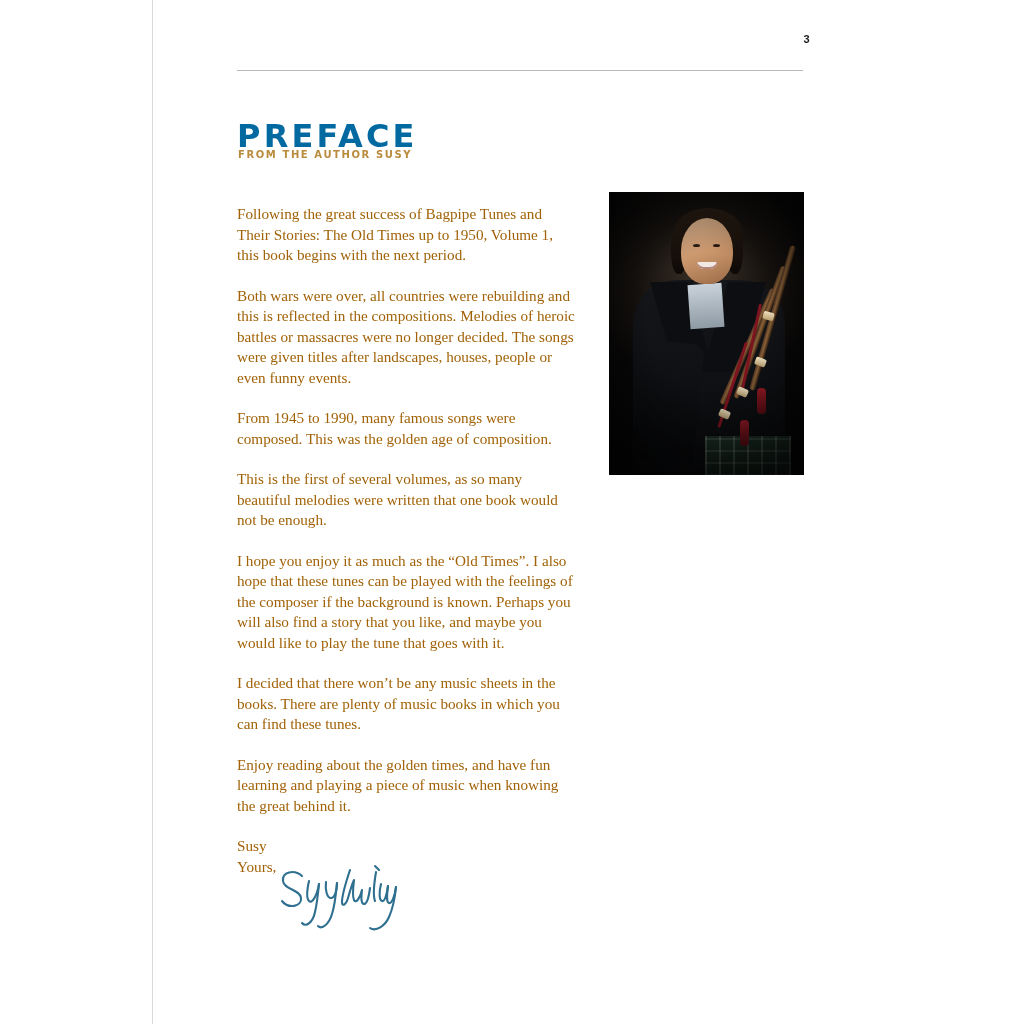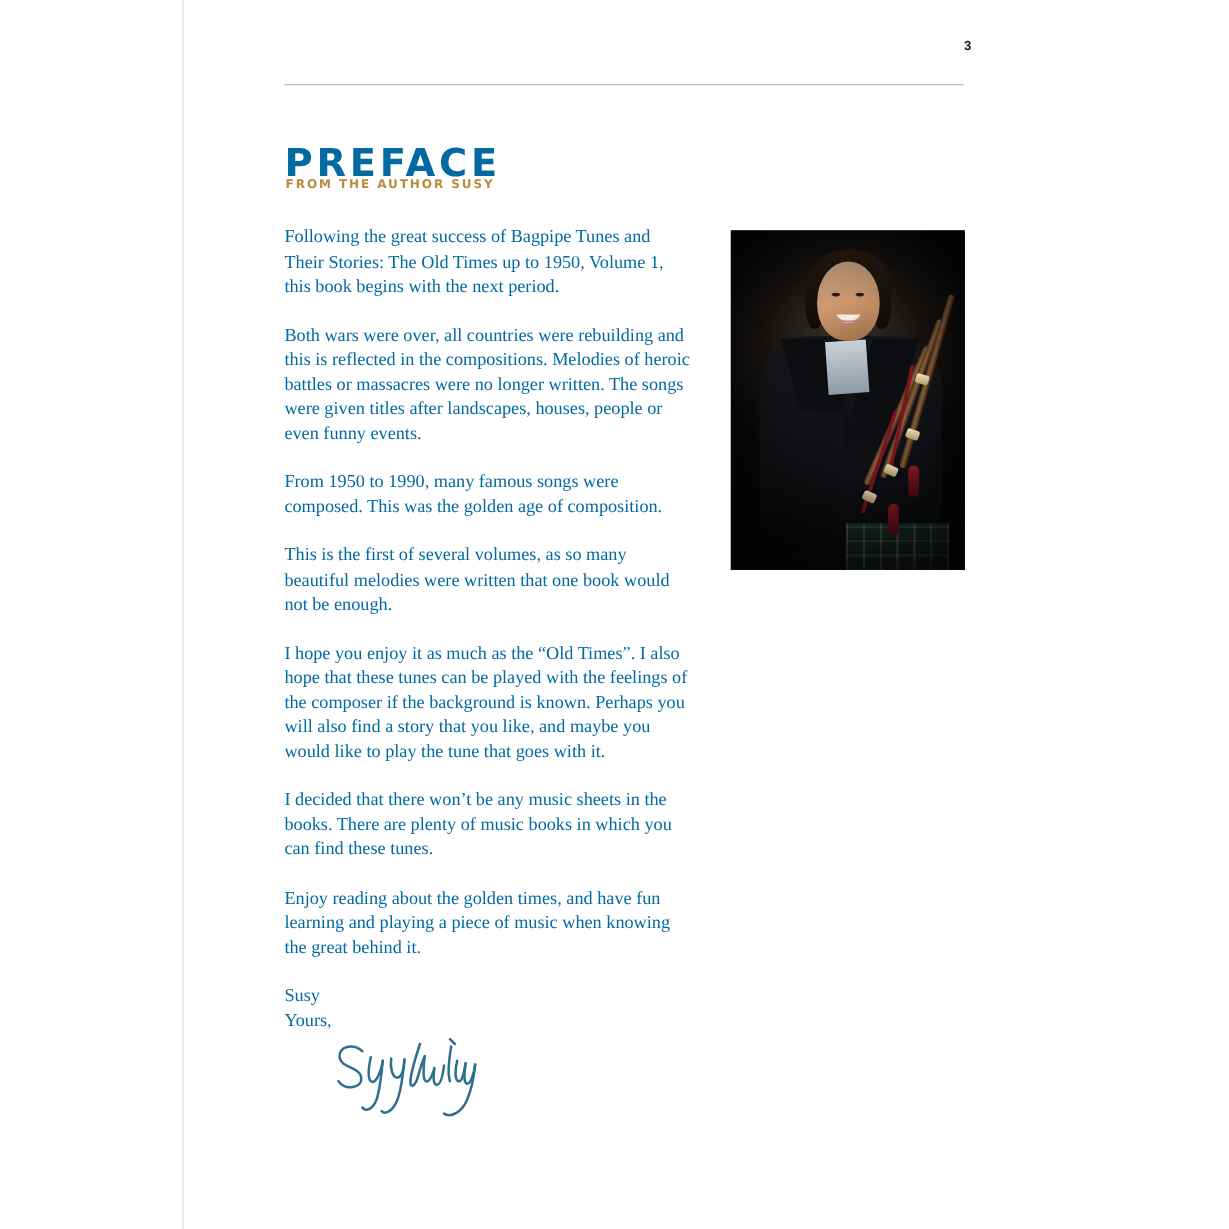--- a/index.html
+++ b/index.html
@@ -75,26 +75,26 @@
     font-weight: bold;
     font-size: 10px;
     letter-spacing: 1.6px;
     color: #b98b3d;
     text-transform: uppercase;
   }
 
   .body-col {
     position: absolute;
     left: 237px;
-    top: 188px;
+    top: 204px;
     width: 338px;
     font-family: "Liberation Serif", serif;
     font-size: 15.2px;
     line-height: 20.5px;
-    color: #0369a1;
+    color: #a16207;
     text-align: left;
   }
   .body-col p {
     margin: 0 0 20px 0;
   }
   .body-col p:last-child {
     margin-bottom: 0;
   }
   .signoff {
     margin-bottom: 0 !important;
@@ -293,22 +293,22 @@
   <div class="page-number">3</div>
 
   <div class="header-rule"></div>
 
   <h1 class="title">PREFACE</h1>
 
   <div class="subtitle">FROM THE AUTHOR Susy</div>
 
   <div class="body-col">
     <p>Following the great success of Bagpipe Tunes and Their Stories: The Old Times up to 1950, Volume 1, this book begins with the next period.</p>
-    <p>Both wars were over, all countries were rebuilding and this is reflected in the compositions. Melodies of heroic battles or massacres were no longer written. The songs were given titles after landscapes, houses, people or even funny events.</p>
-    <p>From 1950 to 1990, many famous songs were composed. This was the golden age of composition.</p>
+    <p>Both wars were over, all countries were rebuilding and this is reflected in the compositions. Melodies of heroic battles or massacres were no longer decided. The songs were given titles after landscapes, houses, people or even funny events.</p>
+    <p>From 1945 to 1990, many famous songs were composed. This was the golden age of composition.</p>
     <p>This is the first of several volumes, as so many beautiful melodies were written that one book would not be enough.</p>
     <p>I hope you enjoy it as much as the “Old Times”. I also hope that these tunes can be played with the feelings of the composer if the background is known. Perhaps you will also find a story that you like, and maybe you would like to play the tune that goes with it.</p>
     <p>I decided that there won’t be any music sheets in the books. There are plenty of music books in which you can find these tunes.</p>
     <p>Enjoy reading about the golden times, and have fun learning and playing a piece of music when knowing the great behind it.</p>
     <p class="signoff">
       <span>Susy</span>
       <span>Yours,</span>
     </p>
   </div>
 

